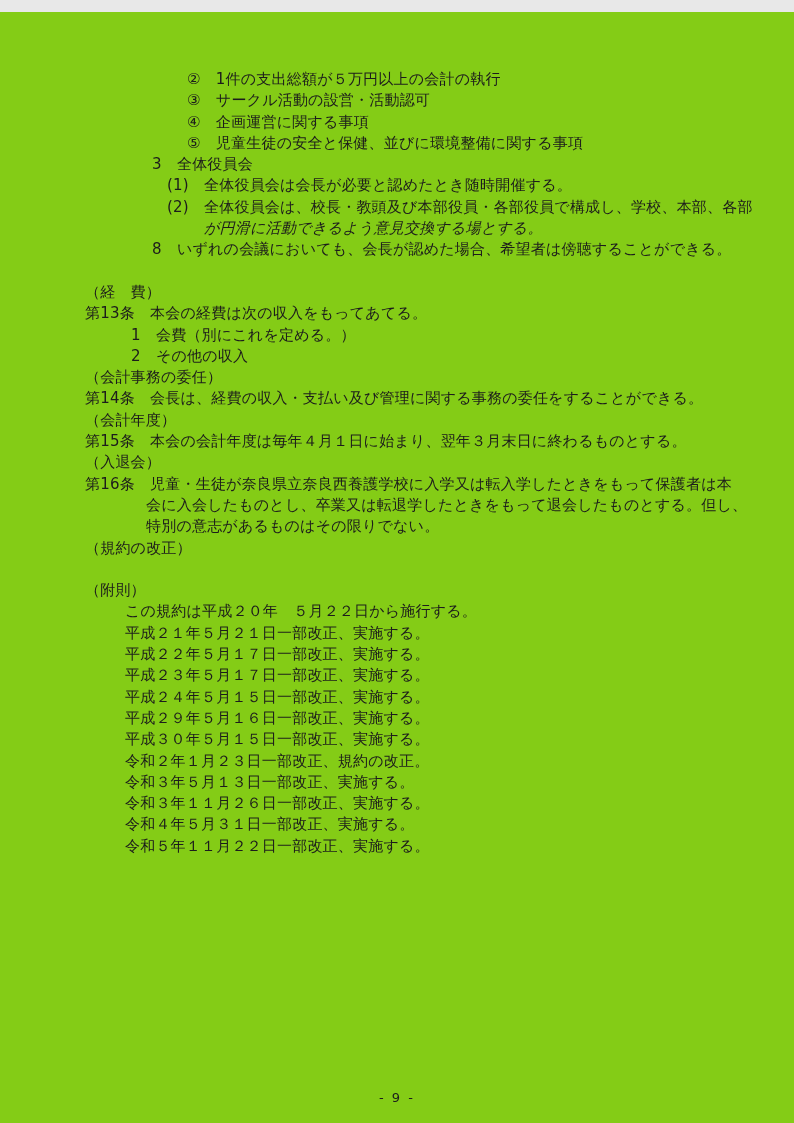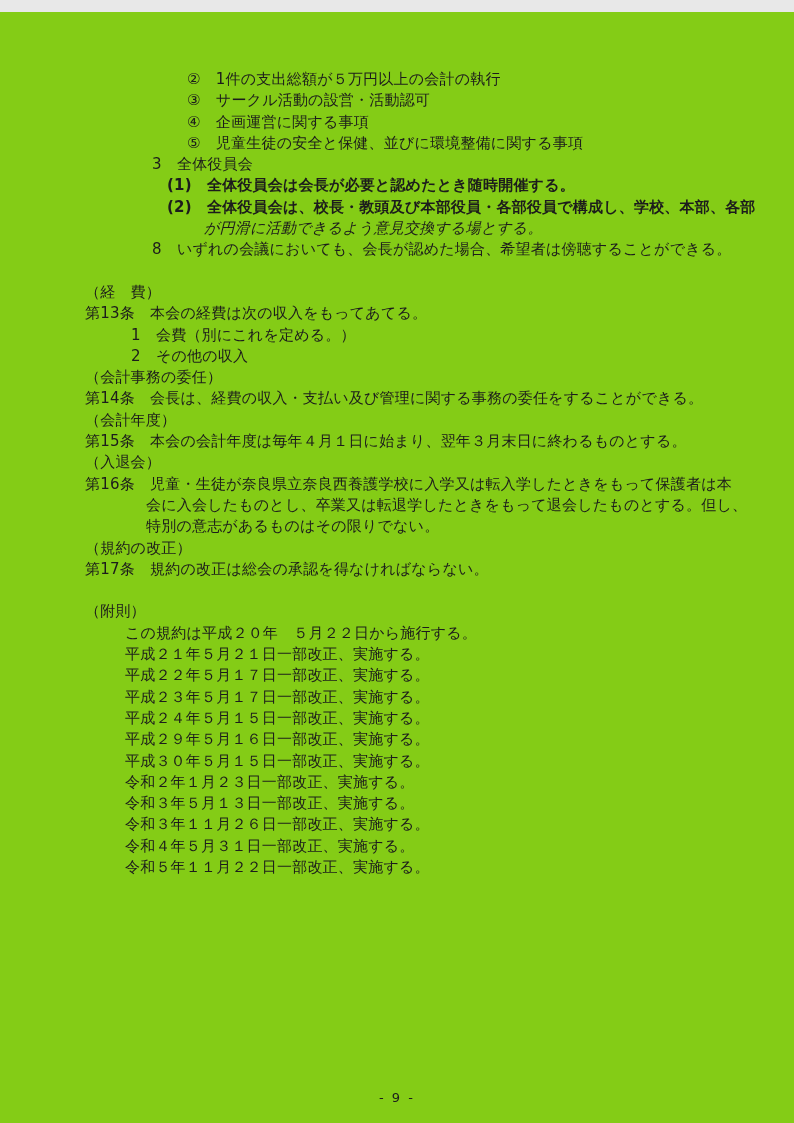--- a/index.html
+++ b/index.html
@@ -27,21 +27,21 @@
   }
   .line {
     height: 21.3px;
     white-space: pre;
     letter-spacing: 0.2px;
   }
   .indent-date   { padding-left: 40px; }   
   .indent-subnum { padding-left: 46px; }   
   .indent-cont16 { padding-left: 61px; }   
   .indent-num    { padding-left: 67px; }   
-  .indent-pnum   { padding-left: 82px; font-weight: bold; }   
+  .indent-pnum   { padding-left: 82px; }   
   .indent-circ   { padding-left: 102px; }  
   .indent-cont2  { padding-left: 119px; font-style: italic; }  
   .page-footer {
     position: absolute;
     top: 1078px;
     left: 0;
     width: 100%;
     text-align: center;
     font-size: 13px;
     letter-spacing: 2px;
@@ -70,30 +70,29 @@
       <div class="line indent-subnum">2　その他の収入</div>
       <div class="line">（会計事務の委任）</div>
       <div class="line">第14条　会長は、経費の収入・支払い及び管理に関する事務の委任をすることができる。</div>
       <div class="line">（会計年度）</div>
       <div class="line">第15条　本会の会計年度は毎年４月１日に始まり、翌年３月末日に終わるものとする。</div>
       <div class="line">（入退会）</div>
       <div class="line">第16条　児童・生徒が奈良県立奈良西養護学校に入学又は転入学したときをもって保護者は本</div>
       <div class="line indent-cont16">会に入会したものとし、卒業又は転退学したときをもって退会したものとする。但し、</div>
       <div class="line indent-cont16">特別の意志があるものはその限りでない。</div>
       <div class="line">（規約の改正）</div>
-      <div class="line">第17条　規約の改正は総会の承認を得なければならない。</div>
       <div class="line"></div>
       <div class="line">（附則）</div>
       <div class="line indent-date">この規約は平成２０年　５月２２日から施行する。</div>
       <div class="line indent-date">平成２１年５月２１日一部改正、実施する。</div>
       <div class="line indent-date">平成２２年５月１７日一部改正、実施する。</div>
       <div class="line indent-date">平成２３年５月１７日一部改正、実施する。</div>
       <div class="line indent-date">平成２４年５月１５日一部改正、実施する。</div>
       <div class="line indent-date">平成２９年５月１６日一部改正、実施する。</div>
       <div class="line indent-date">平成３０年５月１５日一部改正、実施する。</div>
-      <div class="line indent-date">令和２年１月２３日一部改正、実施する。</div>
+      <div class="line indent-date">令和２年１月２３日一部改正、規約の改正。</div>
       <div class="line indent-date">令和３年５月１３日一部改正、実施する。</div>
       <div class="line indent-date">令和３年１１月２６日一部改正、実施する。</div>
       <div class="line indent-date">令和４年５月３１日一部改正、実施する。</div>
       <div class="line indent-date">令和５年１１月２２日一部改正、実施する。</div>
     </div>
   <div class="page-footer">- 9 -</div>
 </div>
 
 </body></html>

